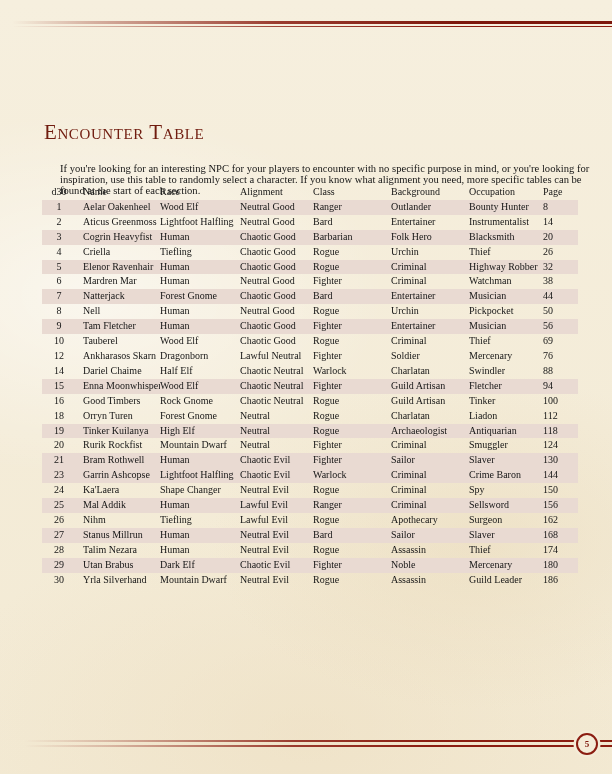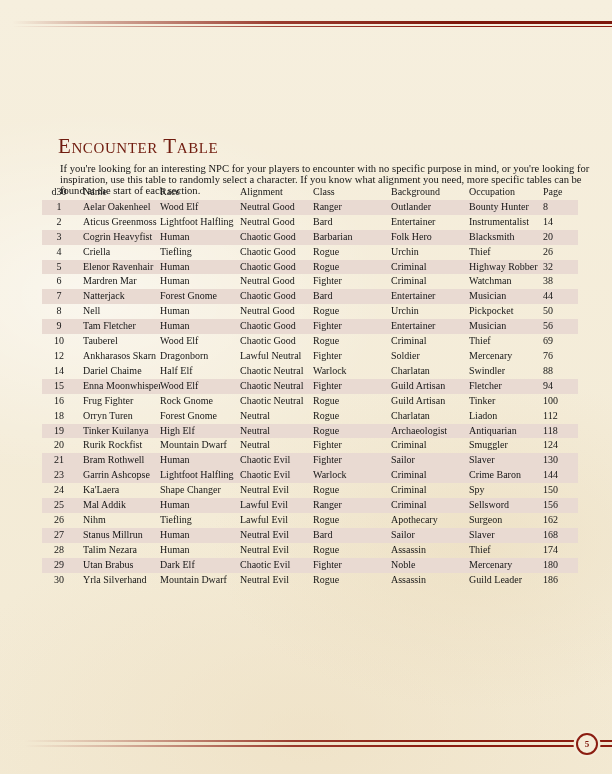--- a/index.html
+++ b/index.html
@@ -102,21 +102,21 @@
   .enc-table tr.band td { background: #e9dad2; }
 </style>
 </head>
 <body>
 
 <div class="page">
 
   <div class="rule rule-top-thick"></div>
   <div class="rule rule-top-thin"></div>
 
-  <h1 class="title" style="margin:14px; font-weight:normal;">Encounter Table</h1>
+  <h1 class="title" style="margin:0; font-weight:normal;">Encounter Table</h1>
 
   <p class="intro" style="margin:16px;">If you're looking for an interesting NPC for your players to encounter with no specific purpose in mind, or you're looking for inspiration, use this table to randomly select a character. If you know what alignment you need, more specific tables can be found at the start of each section.</p>
 
   <table class="enc-table">
     <colgroup>
       <col class="c-d30">
         <col class="c-name">
         <col class="c-race">
         <col class="c-align">
       <col class="c-class">
@@ -262,21 +262,21 @@
           <td>Enna Moonwhisper</td>
           <td>Wood Elf</td>
           <td>Chaotic Neutral</td>
           <td>Fighter</td>
           <td>Guild Artisan</td>
           <td>Fletcher</td>
           <td>94</td>
         </tr>
         <tr>
           <td>16</td>
-          <td>Frug Fighter</td>
+          <td>Good Timbers</td>
           <td>Rock Gnome</td>
           <td>Chaotic Neutral</td>
           <td>Rogue</td>
           <td>Guild Artisan</td>
           <td>Tinker</td>
           <td>100</td>
         </tr>
         <tr>
           <td>18</td>
           <td>Orryn Turen</td>

